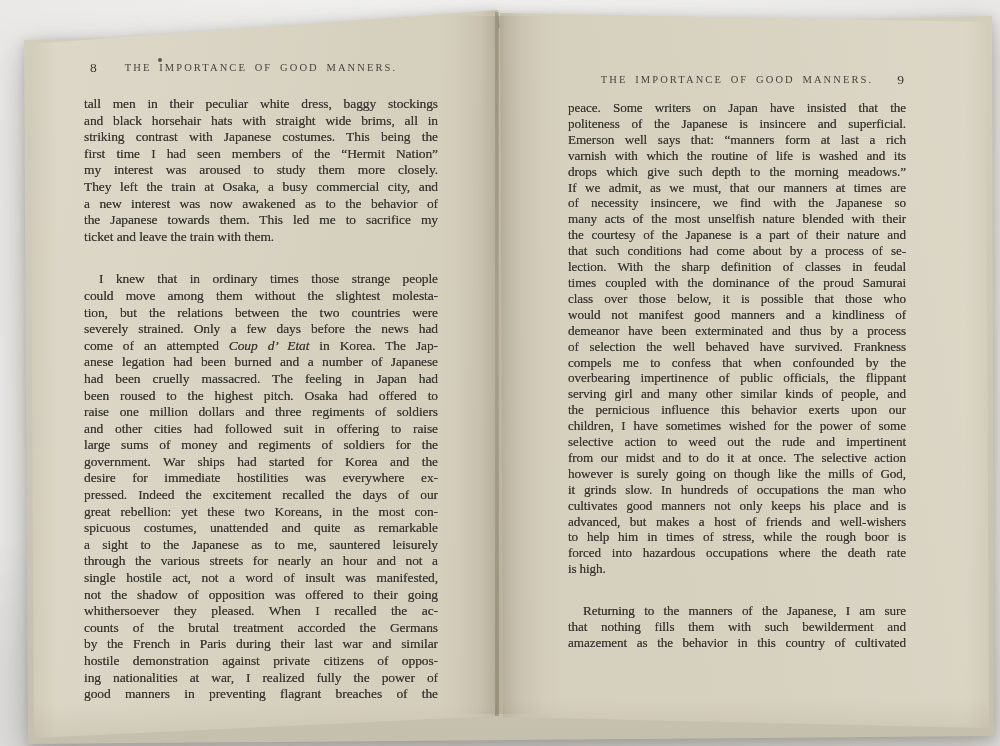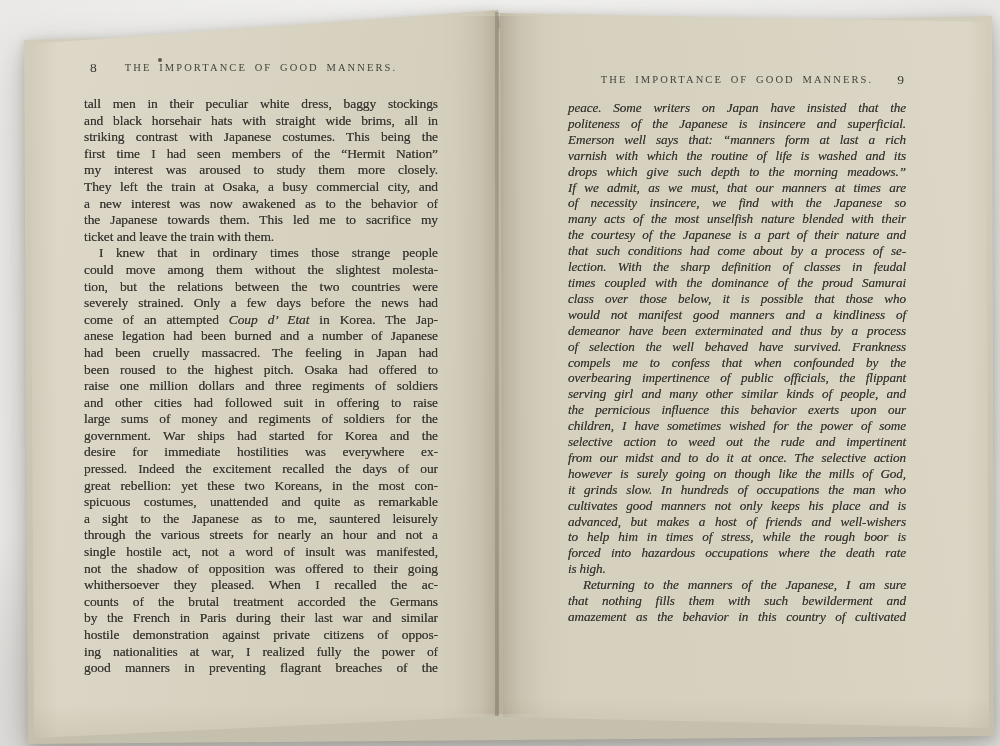--- a/index.html
+++ b/index.html
@@ -59,24 +59,24 @@
   .hdr-left  { left:54px; top:52px; width:354px; }
   .hdr-right { left:68px; top:61px; width:338px; }
   .pagenum { position:absolute; top:-2px; font-size:13.5px; letter-spacing:0; color:#3c3931; }
   .pagenum.pn-left { left:6px; }
   .pagenum.pn-right { right:2px; }
   .ink-dot { position:absolute; left:74px; top:-4px; width:4px; height:4px;
     border-radius:50%; background:#5e594c; }
   
   .pg-body { position:absolute; color:#393631; text-shadow:0 0 0.3px rgba(57,54,49,0.75); }
   .body-left  { left:54px; top:86px; width:354px; font-size:13.5px; line-height:16.6px; }
-  .body-right { left:68px; top:87px; width:338px; font-size:13.2px; line-height:15.9px; word-spacing:-0.3px;font-style:italic; }
+  .body-right { left:68px; top:87px; width:338px; font-size:13.2px; line-height:15.9px; word-spacing:-0.3px; }
   .tline { text-align:justify; text-align-last:justify; letter-spacing:-0.1px; hyphens:none; }
   .tline.pend { text-align-last:left; }
-  .tline.indent { text-indent:15px; }
+  .tline.indent { text-indent:15px;margin-top:26px; }
   .tline i { }
 </style>
 </head>
 <body>
 
 <div class="scene">
   <div class="book">
     <div class="stack"></div>
 
     <div class="page page-left">

